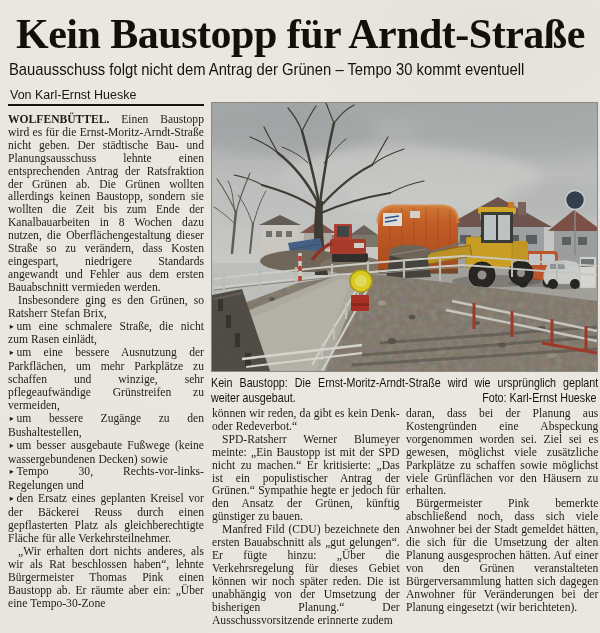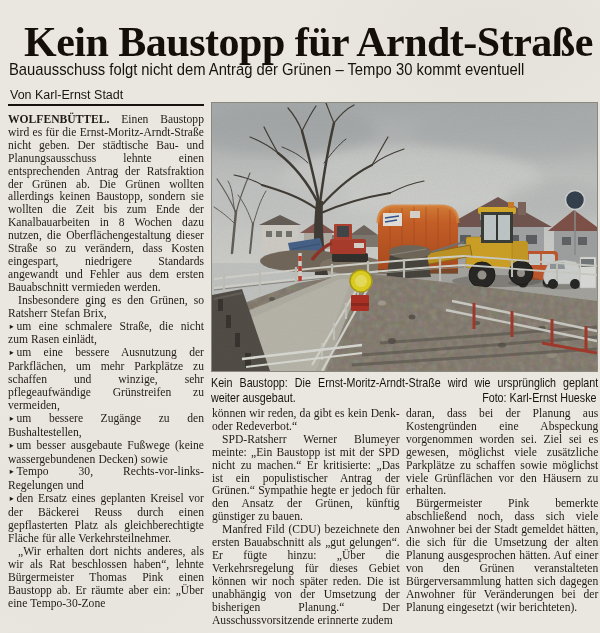--- a/index.html
+++ b/index.html
@@ -2,21 +2,21 @@
 <html lang="de"><head>
 <meta charset="utf-8">
 <style>
   html,body{margin:0;padding:0;background:#eae7e1;}
   .page{position:relative;width:600px;height:633px;overflow:hidden;color:#1b1713;
     font-family:"Liberation Serif",serif;
     background:
       radial-gradient(ellipse 320px 200px at 82% 6%, #e4e1db 0%, rgba(228,225,219,0) 65%),
       radial-gradient(ellipse 420px 320px at 15% 85%, #e7e4de 0%, rgba(231,228,222,0) 60%),
       #eae7e1;}
-  .headline{position:absolute;left:8px;top:2px;margin:16px;font-family:"Liberation Serif",serif;
+  .headline{position:absolute;left:8px;top:2px;margin:8px;font-family:"Liberation Serif",serif;
     font-weight:bold;font-size:42px;line-height:1.15;letter-spacing:-0.5px;white-space:nowrap;color:#141009;}
   .subheadline{position:absolute;left:9px;top:60px;margin:0;font-family:"Liberation Sans",sans-serif;
     font-weight:normal;font-size:17px;white-space:nowrap;color:#15110d;
     transform:scaleX(0.87);transform-origin:0 0;}
   .byline{position:absolute;left:10px;top:88px;font:12.5px "Liberation Sans",sans-serif;color:#1a1611;}
   .byline-rule{position:absolute;left:8px;top:104px;width:196px;height:2px;background:#17120d;}
   .col{position:absolute;font-size:12.6px;line-height:12.9px;text-align:justify;
     hyphens:auto;-webkit-hyphens:auto;word-spacing:0.02em;
     transform:scaleX(0.92);transform-origin:0 0;color:#201b15;}
   .col p{margin:0;}
@@ -35,21 +35,21 @@
     transform:scaleX(0.851);transform-origin:0 0;}
   .credit{position:absolute;right:2px;bottom:0;}
 </style>
 </head>
 <body>
 
 <div class="page">
 
   <h1 class="headline">Kein Baustopp für Arndt-Straße</h1>
   <h2 class="subheadline">Bauausschuss folgt nicht dem Antrag der Grünen – Tempo 30 kommt eventuell</h2>
-  <div class="byline">Von Karl-Ernst Stadt</div>
+  <div class="byline">Von Karl-Ernst Hueske</div>
   <div class="byline-rule"></div>
 
   <div class="col col-left">
     <p><span class="lead-in">WOLFENBÜTTEL.</span>
       <span>Einen Baustopp wird es für die Ernst-Moritz-Arndt-Straße nicht geben. Der städtische Bau- und Planungsausschuss lehnte einen entsprechenden Antrag der Ratsfraktion der Grünen ab. Die Grünen wollten allerdings keinen Baustopp, sondern sie wollten die Zeit bis zum Ende der Kanalbauarbeiten in 8 Wochen dazu nutzen, die Oberflächengestaltung dieser Straße so zu verändern, dass Kosten eingespart, niedrigere Standards angewandt und Fehler aus dem ersten Bauabschnitt vermieden werden.</span></p>
     <p class="indent">Insbesondere ging es den Grünen, so Ratsherr Stefan Brix,</p>
     <p class="bullet"><span class="arrow">▸</span><span>um eine schmalere Straße, die nicht zum Rasen einlädt,</span></p>
     <p class="bullet"><span class="arrow">▸</span><span>um eine bessere Ausnutzung der Parkflächen, um mehr Parkplätze zu schaffen und winzige, sehr pflegeaufwändige Grünstreifen zu vermeiden,</span></p>
     <p class="bullet"><span class="arrow">▸</span><span>um bessere Zugänge zu den Bushaltestellen,</span></p>
     <p class="bullet"><span class="arrow">▸</span><span>um besser ausgebaute Fußwege (keine wassergebundenen Decken) sowie</span></p>

